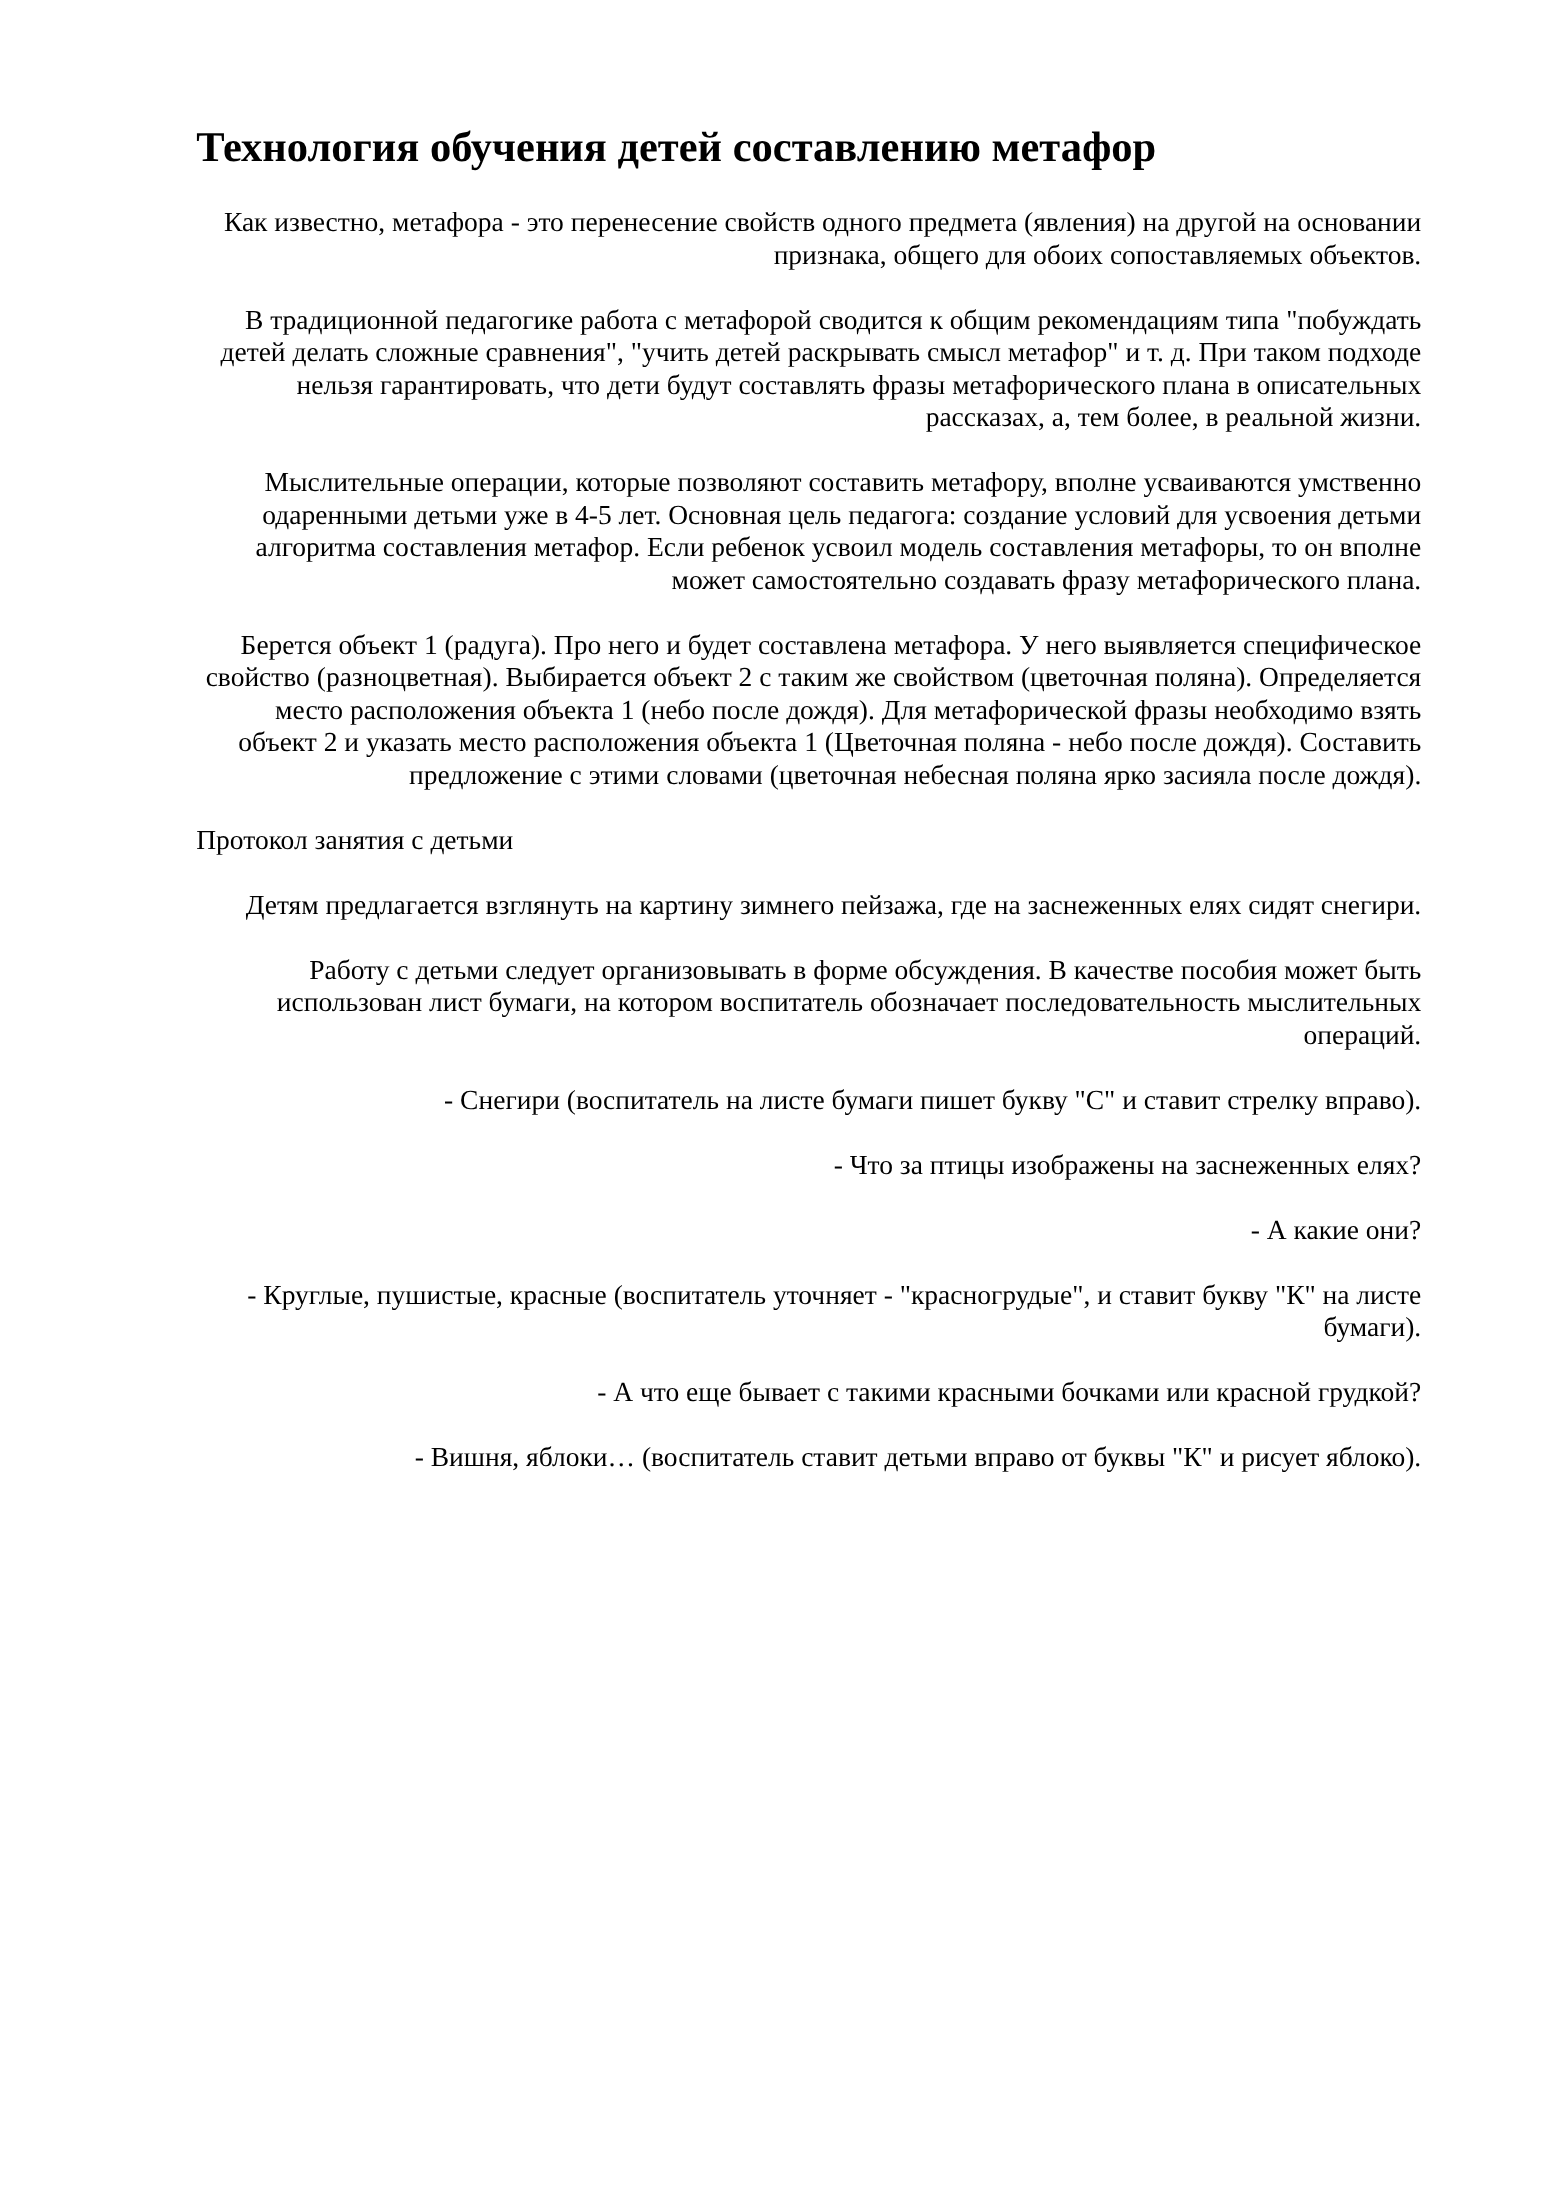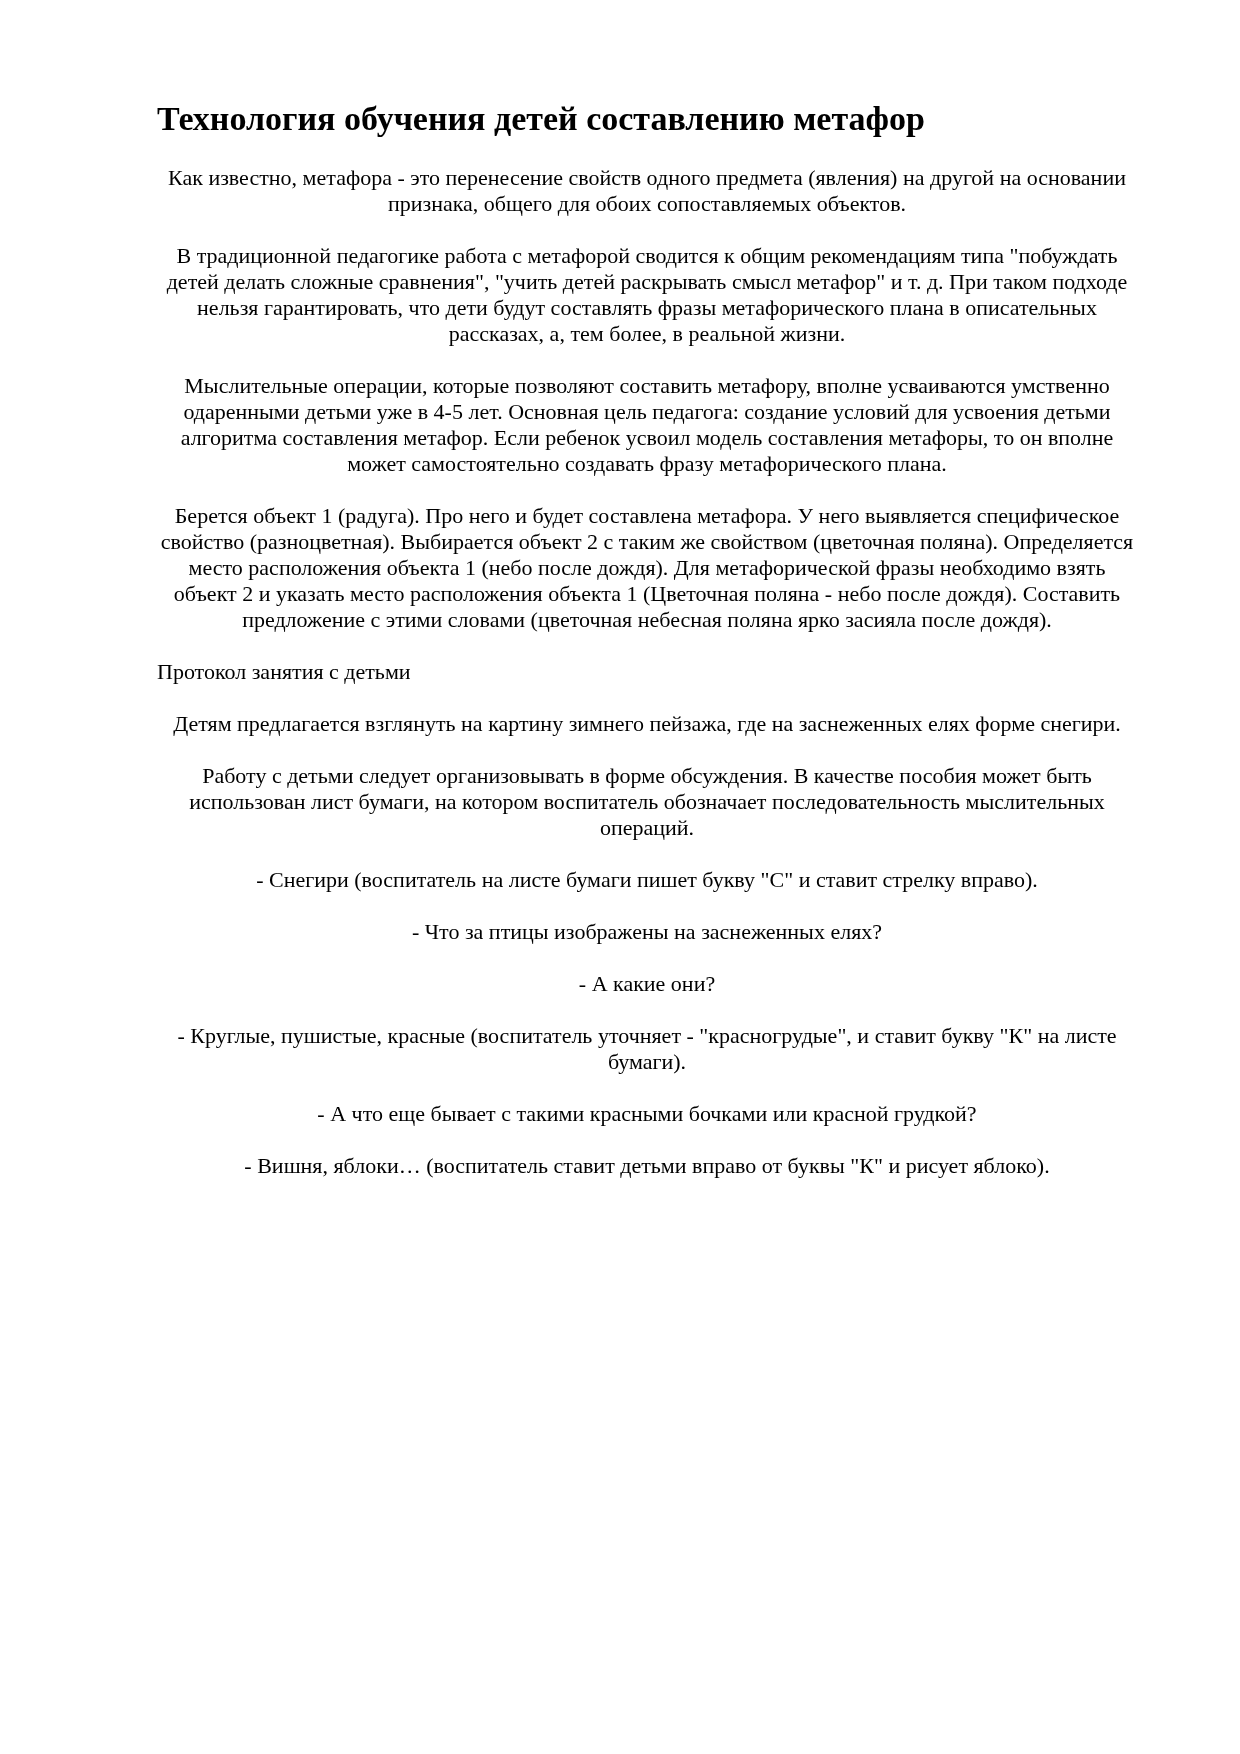--- a/index.html
+++ b/index.html
@@ -25,21 +25,21 @@
     font-size: 34px;
     line-height: 40px;
     font-weight: bold;
     margin: 0 0 26px 0;
     letter-spacing: 0px;
   }
   p.doc-paragraph {
     font-size: 22px;
     line-height: 26px;
     margin: 26px 0;
-    text-align: center;
+    text-align: right;
   }
   h2.doc-subheading {
     font-size: 22px;
     line-height: 26px;
     font-weight: normal;
     margin: 26px 0;
   }
 </style>
 </head>
 <body>
@@ -52,21 +52,21 @@
 
   <p class="doc-paragraph">В традиционной педагогике работа с метафорой сводится к общим рекомендациям типа "побуждать детей делать сложные сравнения", "учить детей раскрывать смысл метафор" и т. д. При таком подходе нельзя гарантировать, что дети будут составлять фразы метафорического плана в описательных рассказах, а, тем более, в реальной жизни.</p>
 
   <p class="doc-paragraph">Мыслительные операции, которые позволяют составить метафору, вполне усваиваются умственно одаренными детьми уже в 4-5 лет. Основная цель педагога: создание условий для усвоения детьми алгоритма составления метафор. Если ребенок усвоил модель составления метафоры, то он вполне может самостоятельно создавать фразу метафорического плана.</p>
 
 
   <p class="doc-paragraph">Берется объект 1 (радуга). Про него и будет составлена метафора. У него выявляется специфическое свойство (разноцветная). Выбирается объект 2 с таким же свойством (цветочная поляна). Определяется место расположения объекта 1 (небо после дождя). Для метафорической фразы необходимо взять объект 2 и указать место расположения объекта 1 (Цветочная поляна - небо после дождя). Составить предложение с этими словами (цветочная небесная поляна ярко засияла после дождя).</p>
 
   <h2 class="doc-subheading">Протокол занятия с детьми</h2>
 
-  <p class="doc-paragraph">Детям предлагается взглянуть на картину зимнего пейзажа, где на заснеженных елях форме снегири.</p>
+  <p class="doc-paragraph">Детям предлагается взглянуть на картину зимнего пейзажа, где на заснеженных елях сидят снегири.</p>
 
 
   <p class="doc-paragraph">Работу с детьми следует организовывать в форме обсуждения. В качестве пособия может быть использован лист бумаги, на котором воспитатель обозначает последовательность мыслительных операций.</p>
 
   <p class="doc-paragraph">- Снегири (воспитатель на листе бумаги пишет букву "С" и ставит стрелку вправо).</p>
 
   <p class="doc-paragraph">- Что за птицы изображены на заснеженных елях?</p>
 
   <p class="doc-paragraph">- А какие они?</p>
 

